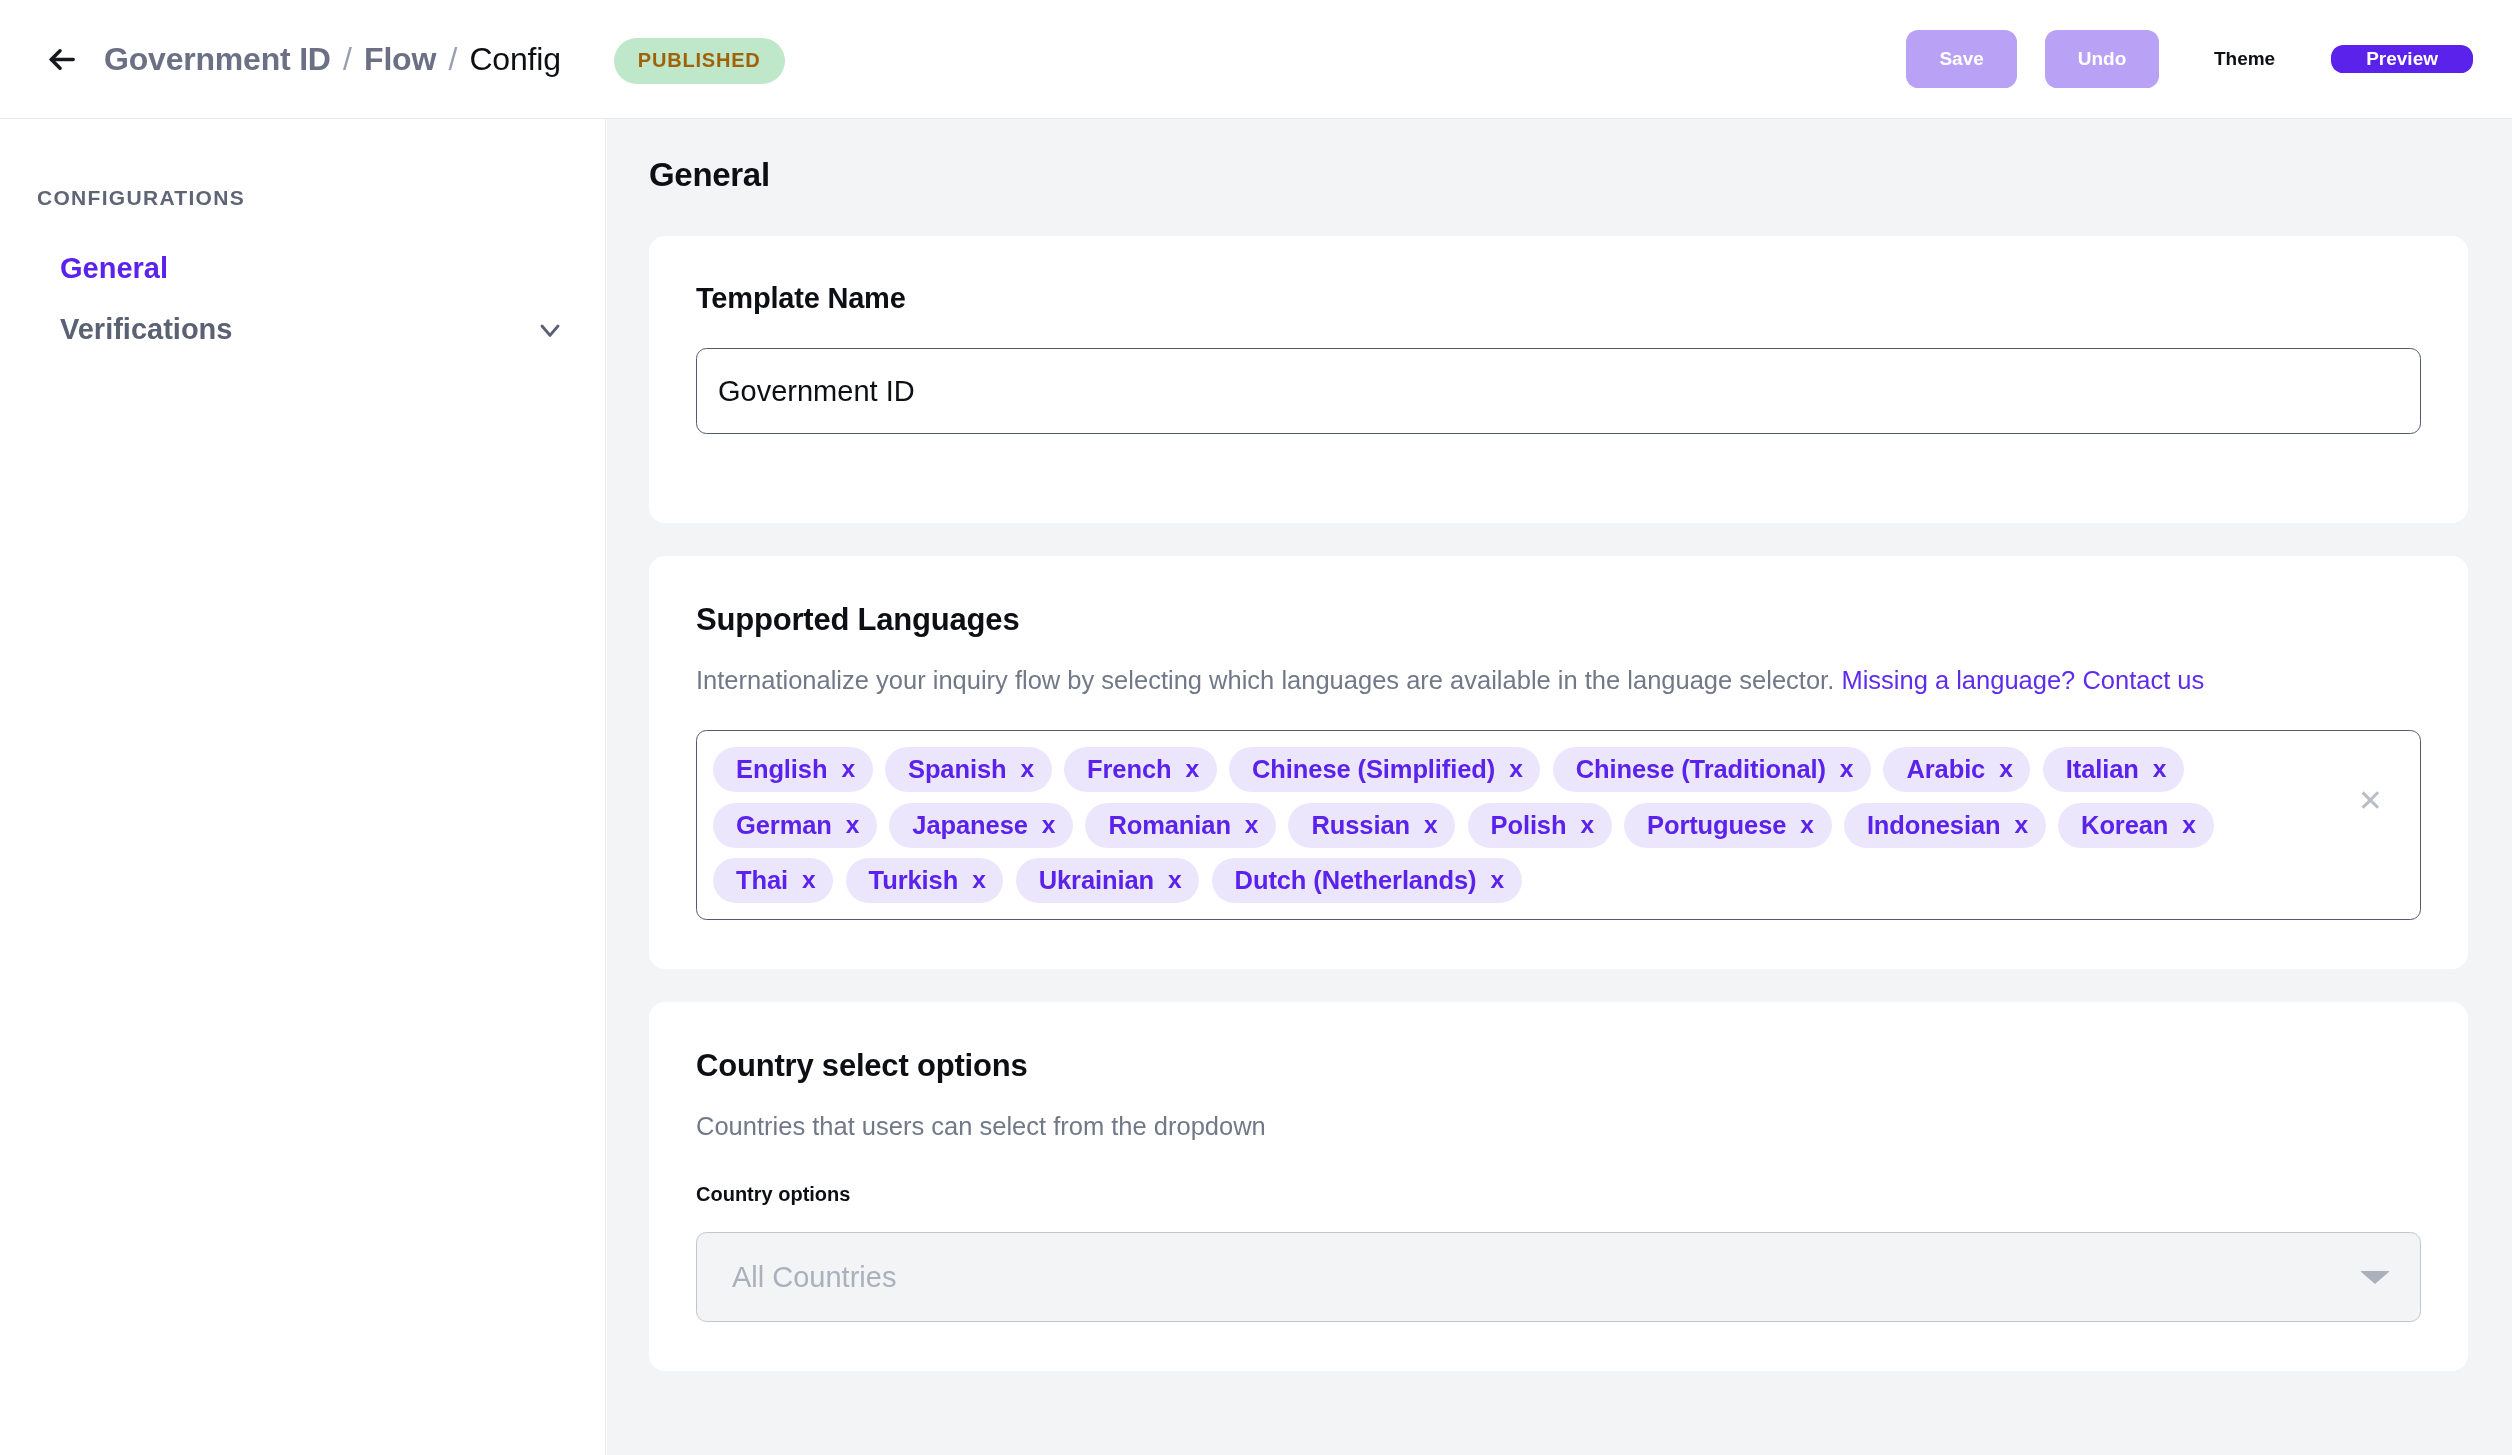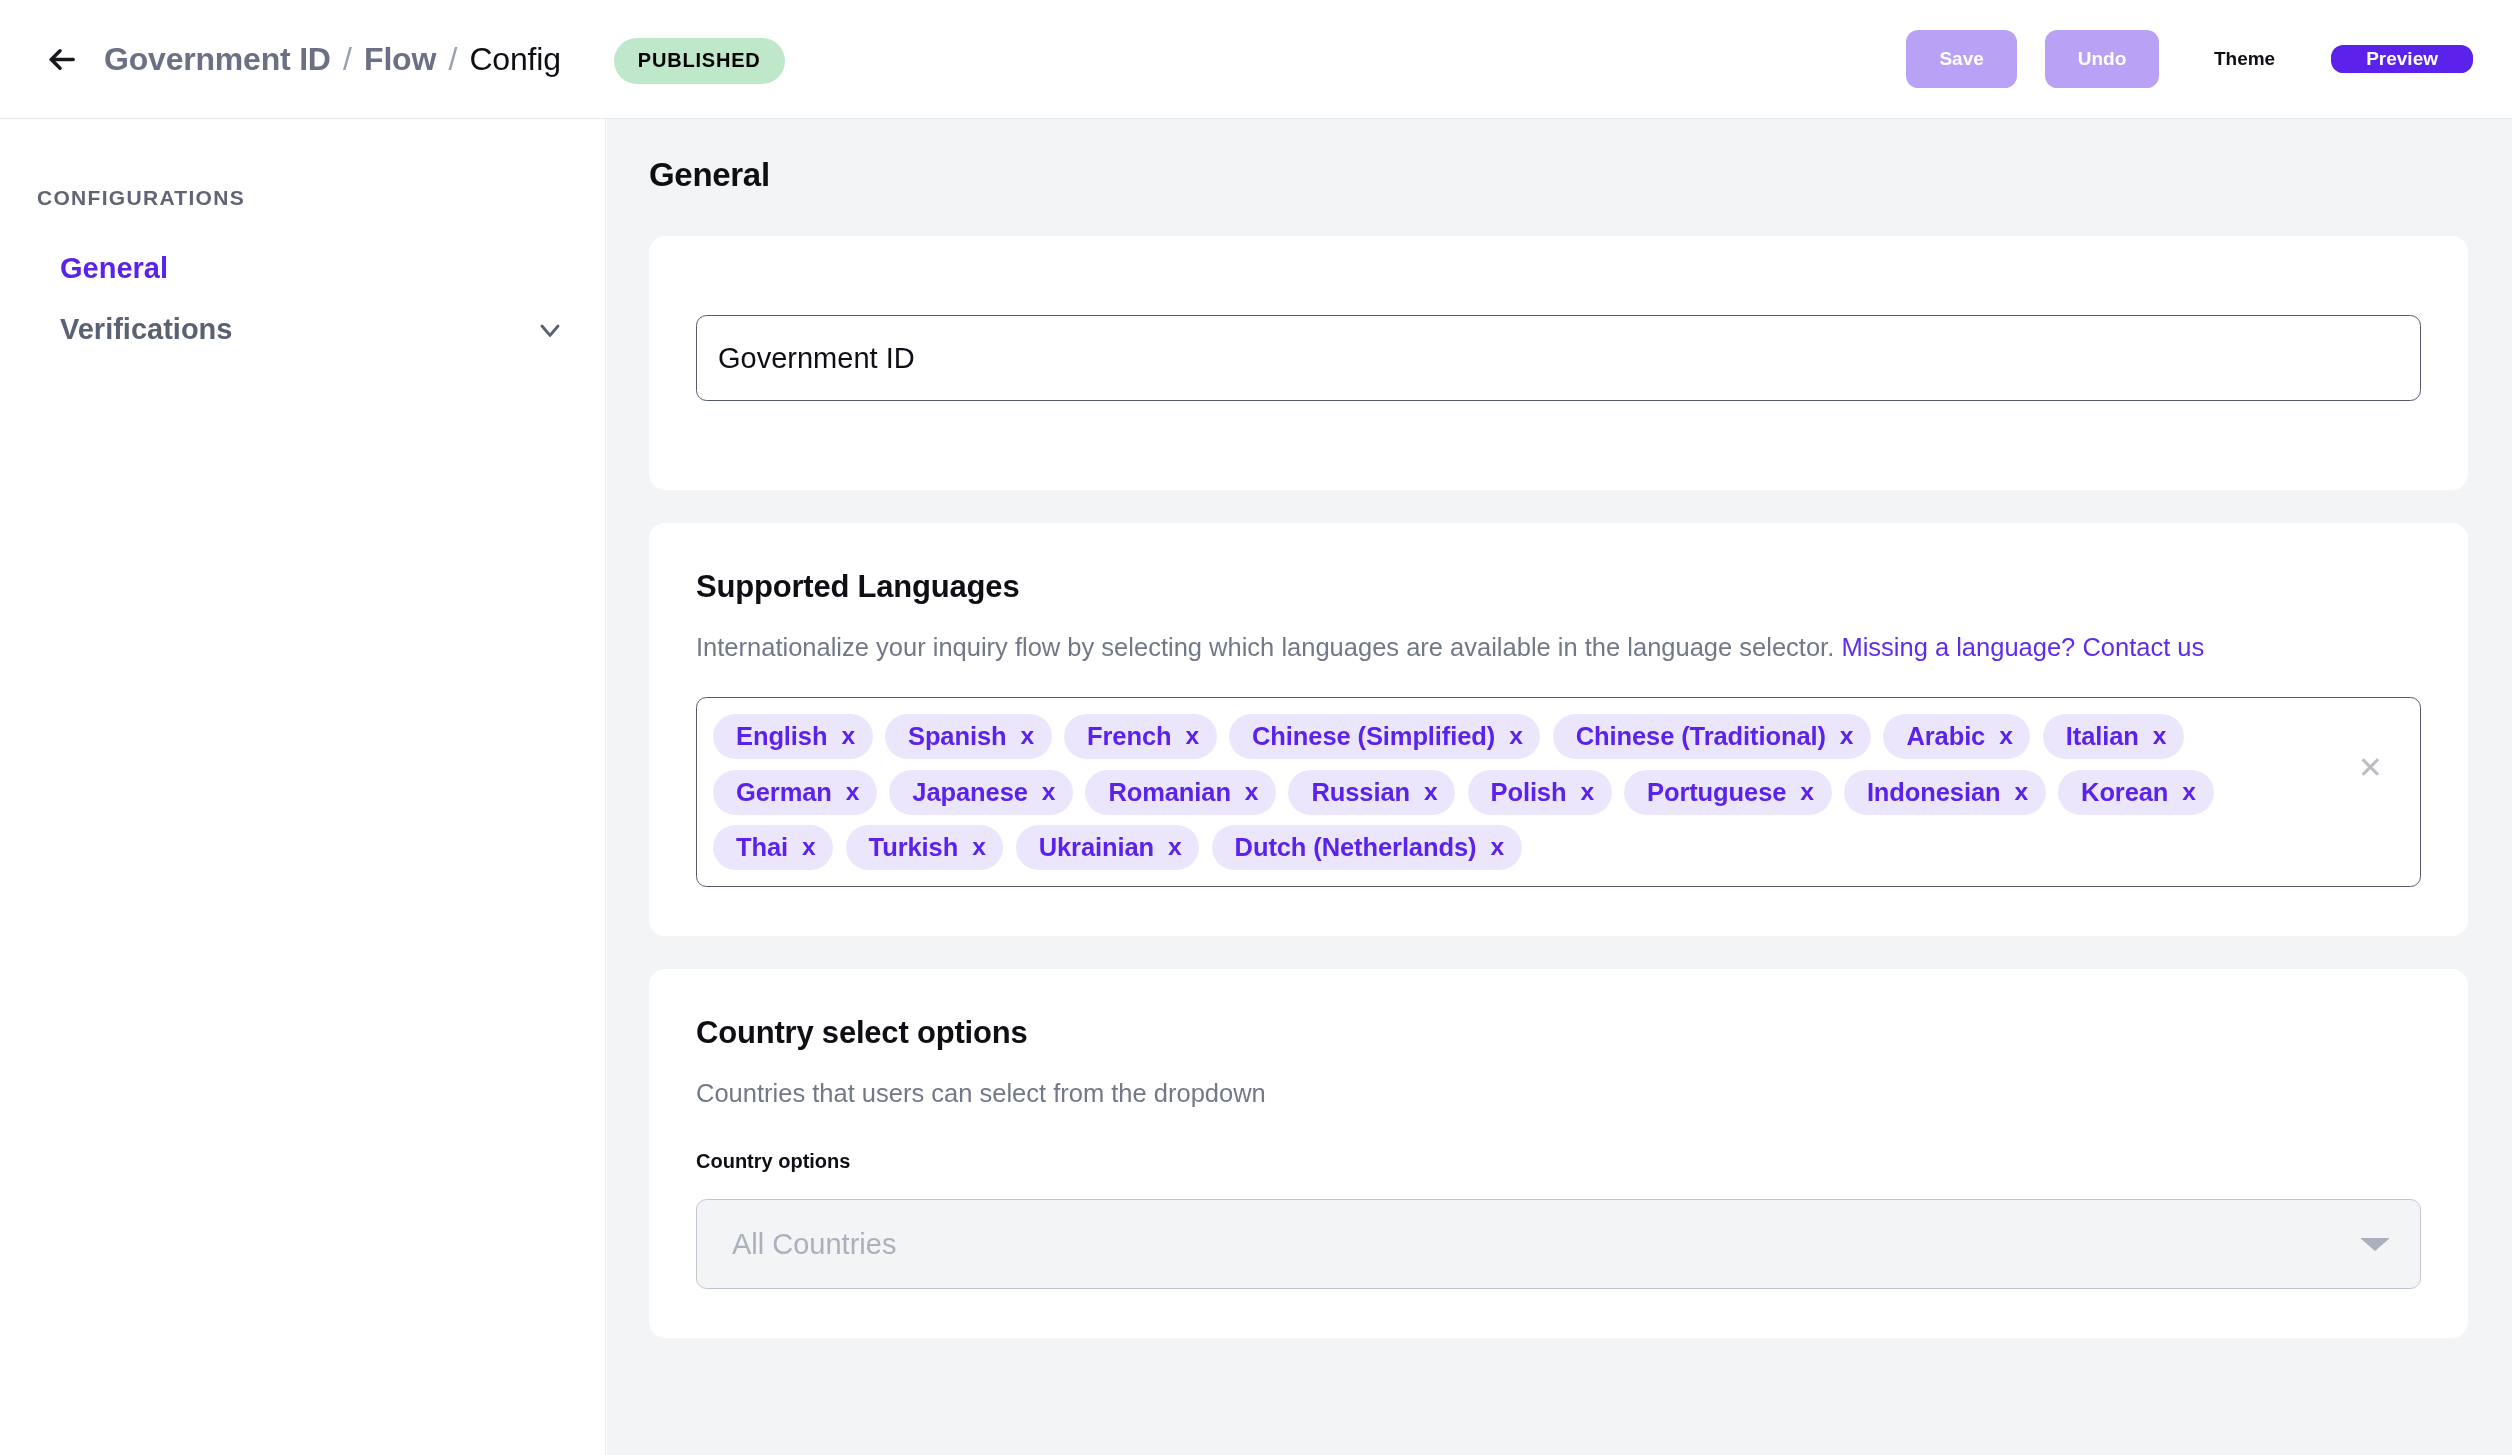--- a/index.html
+++ b/index.html
@@ -57,21 +57,21 @@
   }
   .crumb-sep {
     color: #9aa0b0;
     font-weight: 400;
     margin: 0 12.3px;
   }
 
   .status-badge {
     margin-left: 53px;
     background: #bfe7c9;
-    color: #000000;
+    color: #a16207;
     font-size: 20px;
     font-weight: 700;
     letter-spacing: 0.8px;
     padding: 11.4px 24px;
     border-radius: 877px;
     white-space: nowrap;
     align-self: center;
     position: relative;
     top: 1.8px;
   }
@@ -345,20 +345,21 @@
   </div>
 </aside>
 
 <main class="main">
 
   <h1 class="page-title">General</h1>
 
   <div class="card-top-gap"></div>
 
   <section class="card">
+    <div class="field-label">Template Name</div>
     <input class="text-input" type="text" value="Government ID" style="">
     <div class="input-gap"></div>
   </section>
 
   <div class="card-spacer"></div>
 
   <section class="card">
     <div class="section-title">Supported Languages</div>
 
     <div class="section-desc">

